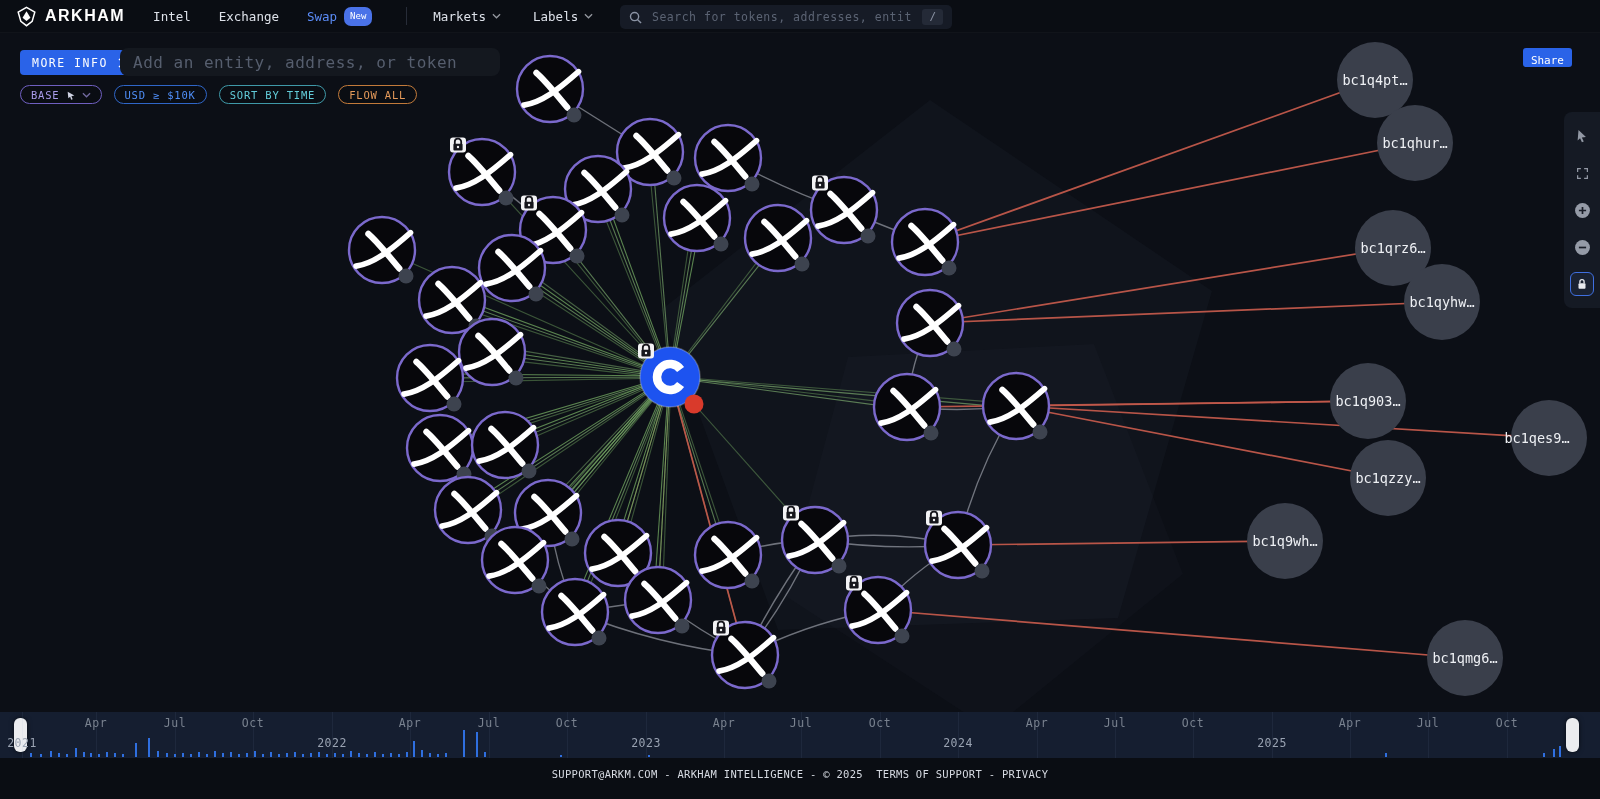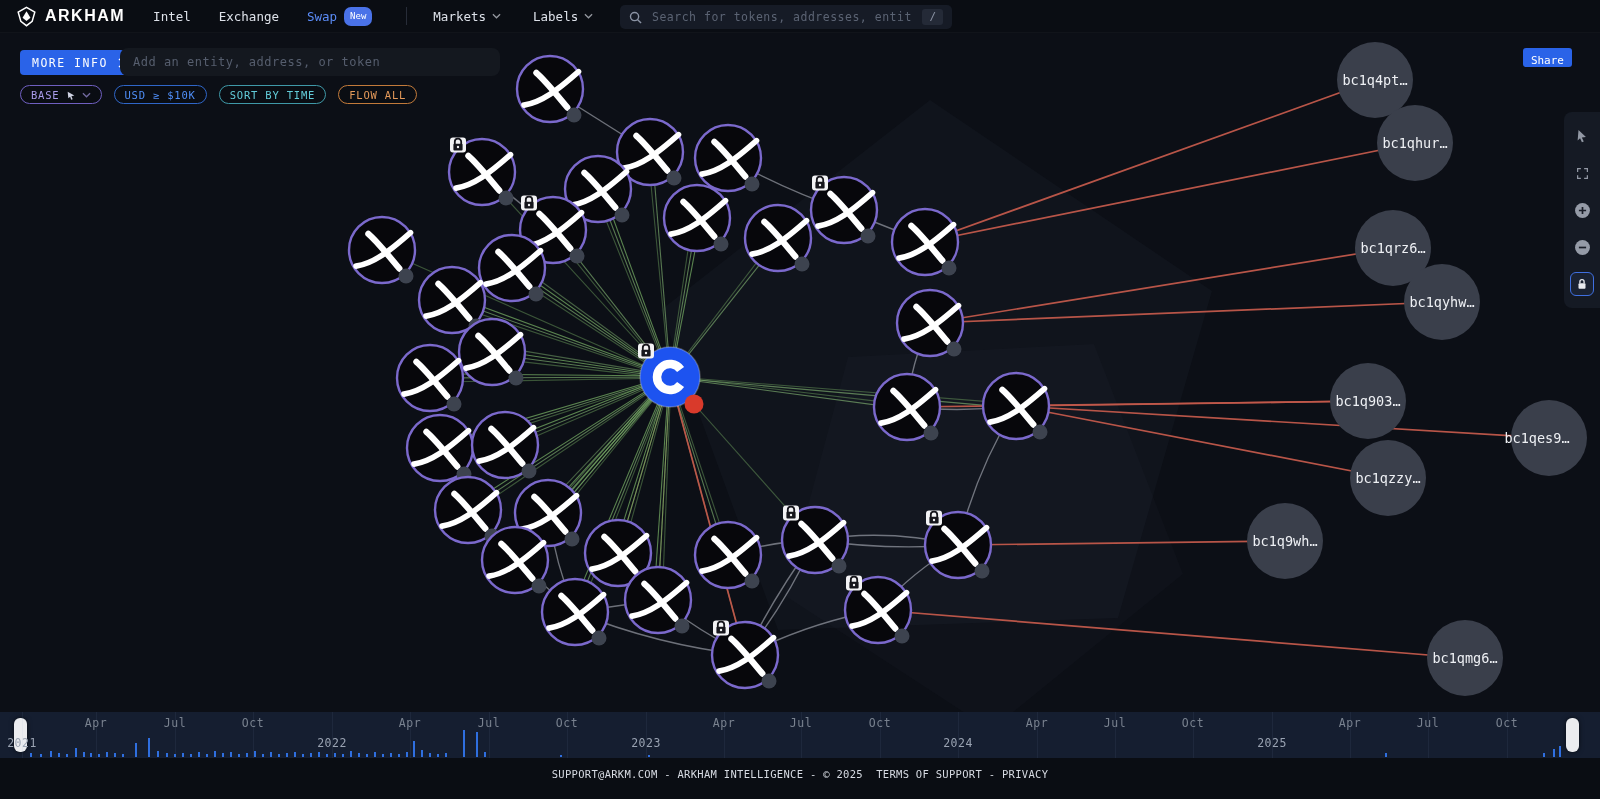--- a/index.html
+++ b/index.html
@@ -38,21 +38,21 @@
   
   .more-info {
     position:absolute; left:20px; top:50px; height:25px; z-index:25;
     background:#2a63e8; color:#fff; border:none; border-radius:4px;
     font-family:inherit; font-size:11.5px; letter-spacing:1.5px;
     display:flex; align-items:center; gap:10px; padding:0 12px; cursor:pointer;
   }
   .add-input {
     position:absolute; left:120px; top:48px; width:380px; height:28px; z-index:25;
     background:#14181f; border:none; border-radius:8px; outline:none;
-    color:#cfd4dd; font-family:inherit; font-size:12px; padding:0 13px; letter-spacing:.5px;
+    color:#cfd4dd; font-family:inherit; font-size:16px; padding:0 13px; letter-spacing:.5px;
   }
   .add-input::placeholder { color:#565e6e; }
   #chips { position:absolute; left:20px; top:85px; z-index:25; display:flex; gap:12px; }
   .chip {
     height:19px; border:1px solid; border-radius:10px; padding:0 10px;
     display:flex; align-items:center; gap:6px; font-size:10.5px; letter-spacing:.8px;
     background:rgba(10,12,18,.55); cursor:pointer; white-space:nowrap;
   }
   .share-btn {
     position:absolute; right:28px; top:48px; height:19px; z-index:25;

